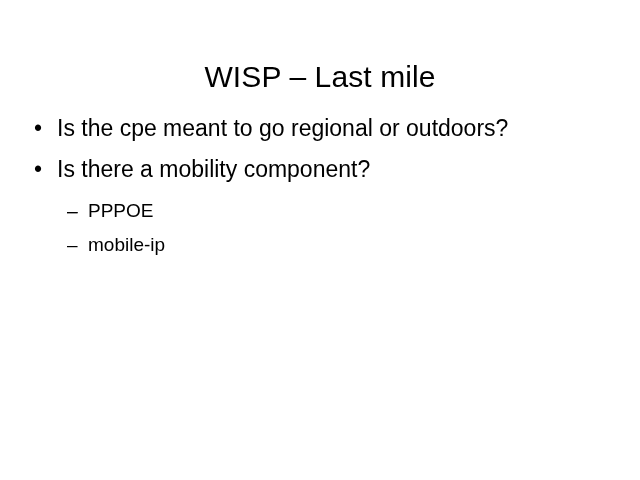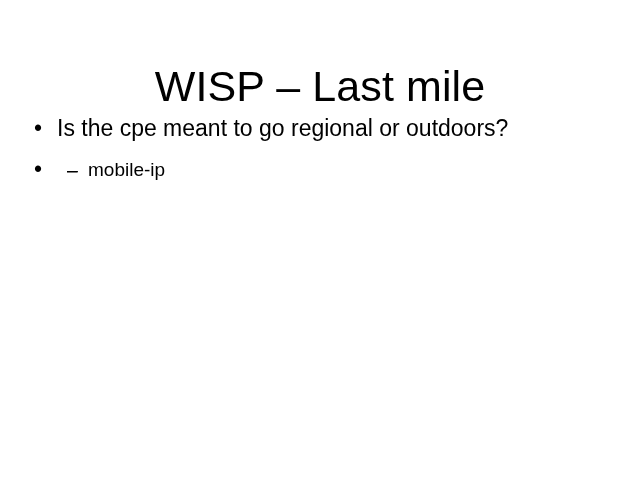--- a/index.html
+++ b/index.html
@@ -23,21 +23,21 @@
     color: #000000;
   }
 
   
   .slide-title {
     position: absolute;
     left: 0;
     top: 36px;
     width: 640px;
     text-align: center;
-    font-size: 43px;
+    font-size: 30px;
     line-height: 42px;
     font-weight: normal;
     color: #000000;
     letter-spacing: 0.1px;
     white-space: nowrap;
   }
 
   
   .slide-body {
     position: absolute;
@@ -113,31 +113,33 @@
   <div class="slide-body">
     <ul class="level1">
 
       <li class="bullet-l1">
         <span class="marker-l1">•</span>
         <span class="bullet-text">Is the cpe meant to go regional or outdoors?</span>
       </li>
 
       <li class="bullet-l1">
         <span class="marker-l1">•</span>
+        <span class="bullet-text">Is there a mobility component?</span>
       </li>
 
       <li class="sub-block">
         <ul class="level2">
 
           <li class="bullet-l2">
             <span class="marker-l2">–</span>
           </li>
 
           <li class="bullet-l2">
             <span class="marker-l2">–</span>
+            <span class="bullet-text">PPPOE</span>
           </li>
 
           <li class="bullet-l2">
             <span class="marker-l2">–</span>
             <span class="bullet-text">mobile-ip</span>
           </li>
 
         </ul>
       </li>
 

